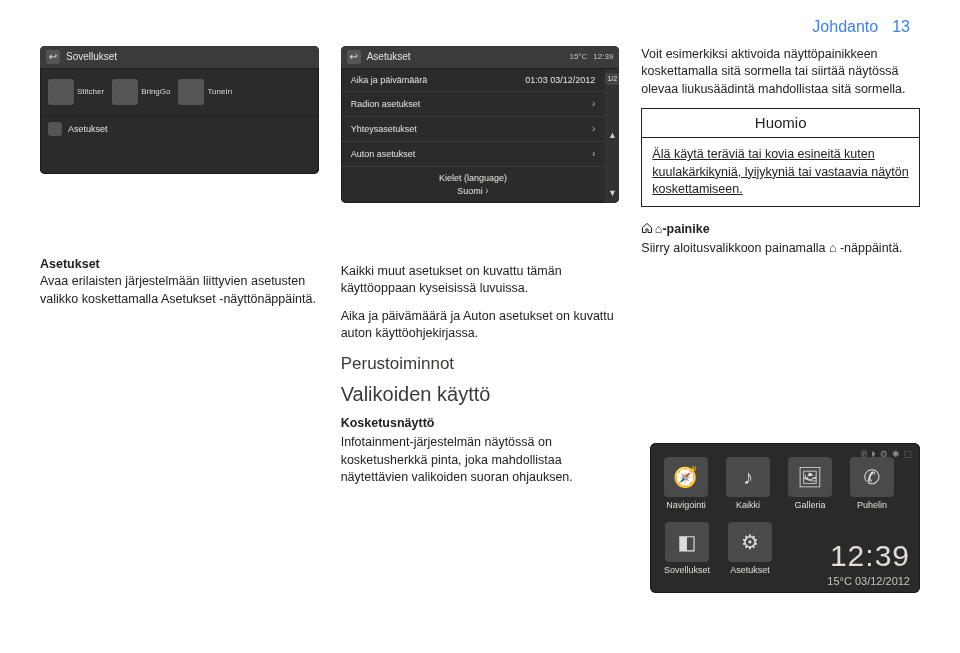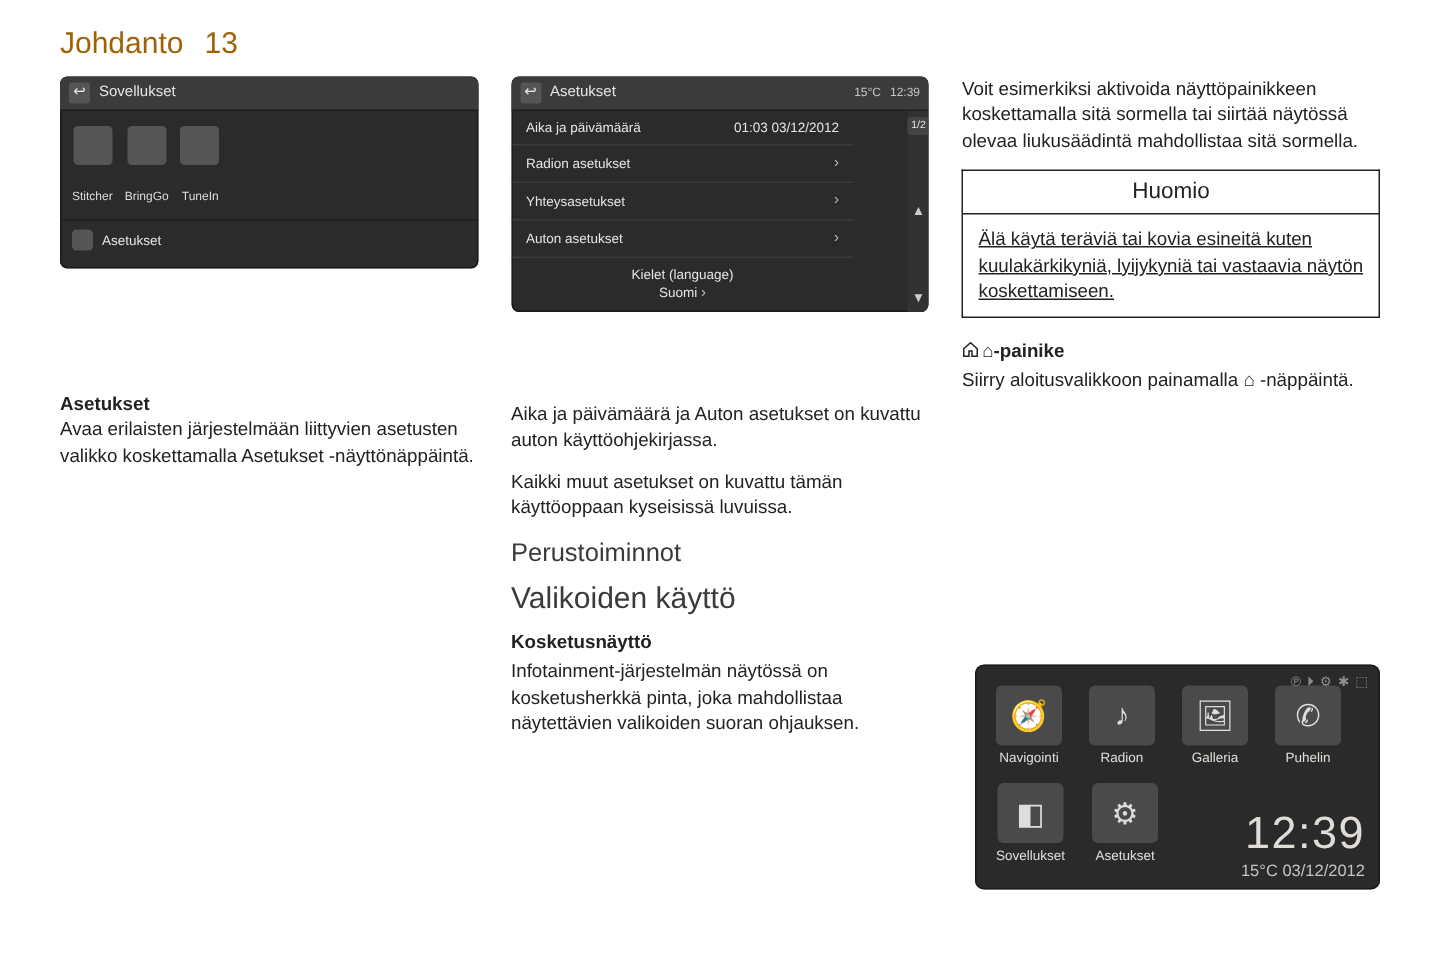--- a/index.html
+++ b/index.html
@@ -7,23 +7,24 @@
     width: 960px;
     height: 653px;
     background: #fff;
     font-family: Arial, Helvetica, sans-serif;
     color: #222;
     position: relative;
     padding: 18px 40px 20px 40px;
   }
   .header {
     display: flex;
+    justify-content: flex-end;
     gap: 14px;
-    font-size: 20px;
-    color: #a16207;
+    font-size: 16px;
+    color: #3b82f6;
     margin-bottom: 10px;
     padding-right: 10px;
   }
 
   
   .cols {
     display: flex;
     gap: 22px;
   }
   .col { flex: 1; min-width: 0; font-size: 12.5px; line-height: 1.38; }
@@ -39,30 +40,30 @@
     overflow: hidden;
   }
   .device .titlebar {
     display:flex; align-items:center; gap:6px;
     background:#3b3b3b; padding:4px 6px; border-bottom:1px solid #1f1f1f;
   }
   .device .titlebar .back { width:14px; height:14px; border-radius:2px; background:#555; display:flex; align-items:center; justify-content:center; font-size:10px; }
   .device .titlebar .t-title { font-size:10px; flex:1; }
   .device .titlebar .meta { font-size:8px; color:#c8c6c3; display:flex; gap:6px; }
   .device .grid3 { display:flex; gap:8px; padding:10px 8px; }
-  .device .tile { display:flex; flex-direction:column; align-items:center; gap:15px; }
+  .device .tile { display:flex; flex-direction:row; align-items:center; gap:3px; }
   .device .tile .ico { width:26px; height:26px; border-radius:3px; background:#555; }
   .device .tile .lbl { font-size:8px; color:#ddd; }
   .device .footer-row { display:flex; align-items:center; gap:6px; padding:6px 8px; border-top:1px solid #1f1f1f; }
   .device .gear { width:14px; height:14px; border-radius:3px; background:#555; }
   .device .listrow { display:flex; justify-content:space-between; align-items:center; padding:5px 10px; border-bottom:1px solid #3a3a3a; font-size:9px; }
   .device .listrow .chev { color:#bbb; font-size:10px; }
   .device .scroll { width:14px; display:flex; flex-direction:column; justify-content:space-between; align-items:center; padding:4px 0; background:#323232; }
   .device .scroll .arrow { font-size:9px; color:#ccc; }
-  .device .body { display:flex;gap:36px; }
+  .device .body { display:flex; }
   .device .body .list { flex:1; }
 
   .asetukset-label { font-size:12.5px; font-weight:bold; margin-top:2px; }
   .para { margin-bottom:10px; }
 
   .notice-title { text-align:center; font-size:15px; margin-bottom:0; border:1px solid #222; padding:4px 0; border-bottom:none; }
   .notice-box { border:1px solid #222; padding:8px 10px; font-size:12.5px; line-height:1.38; margin-bottom:14px;text-decoration:underline; }
 
   .sect-title { font-size:17px; color:#3a3a38; margin:10px 0 4px; }
   .sub-title { font-size:20px; color:#3a3a38; margin:6px 0 4px; }
@@ -166,22 +167,22 @@
             </div>
         </div>
         <div class="scroll">
           <span style="font-size:7px;padding:1px 2px;background:#444;border-radius:2px;">1/2</span>
           <span class="arrow">▲</span>
           <span class="arrow">▼</span>
         </div>
       </div>
     </div>
     <div style="height:50px;"></div>
+    <div class="para">Kaikki muut asetukset on kuvattu tämän käyttöoppaan kyseisissä luvuissa.</div>
     <div class="para">Aika ja päivämäärä ja Auton asetukset on kuvattu auton käyttöohjekirjassa.</div>
-    <div class="para">Kaikki muut asetukset on kuvattu tämän käyttöoppaan kyseisissä luvuissa.</div>
     <div class="sect-title">Perustoiminnot</div>
     <div class="sub-title">Valikoiden käyttö</div>
     <div class="mini-title">Kosketusnäyttö</div>
     <div>Infotainment-järjestelmän näytössä on kosketusherkkä pinta, joka mahdollistaa näytettävien valikoiden suoran ohjauksen.</div>
   </div>
 
   <div class="col">
     <div class="para">Voit esimerkiksi aktivoida näyttöpainikkeen koskettamalla sitä sormella tai siirtää näytössä olevaa liukusäädintä mahdollistaa sitä sormella.</div>
     <div class="notice-title">Huomio</div>
     <div class="notice-box">Älä käytä teräviä tai kovia esineitä kuten kuulakärkikyniä, lyijykyniä tai vastaavia näytön koskettamiseen.</div>
@@ -206,21 +207,21 @@
     <span>✱</span>
     <span>⬚</span>
   </div>
   <div class="tiles">
     <div class="tile2">
         <div class="big">🧭</div>
         <div class="lbl">Navigointi</div>
       </div>
     <div class="tile2">
         <div class="big">♪</div>
-        <div class="lbl">Radion</div>
+        <div class="lbl">Kaikki</div>
       </div>
     <div class="tile2">
         <div class="big">🖼</div>
         <div class="lbl">Galleria</div>
       </div>
     <div class="tile2">
         <div class="big">✆</div>
         <div class="lbl">Puhelin</div>
       </div>
     <div class="tile2">

